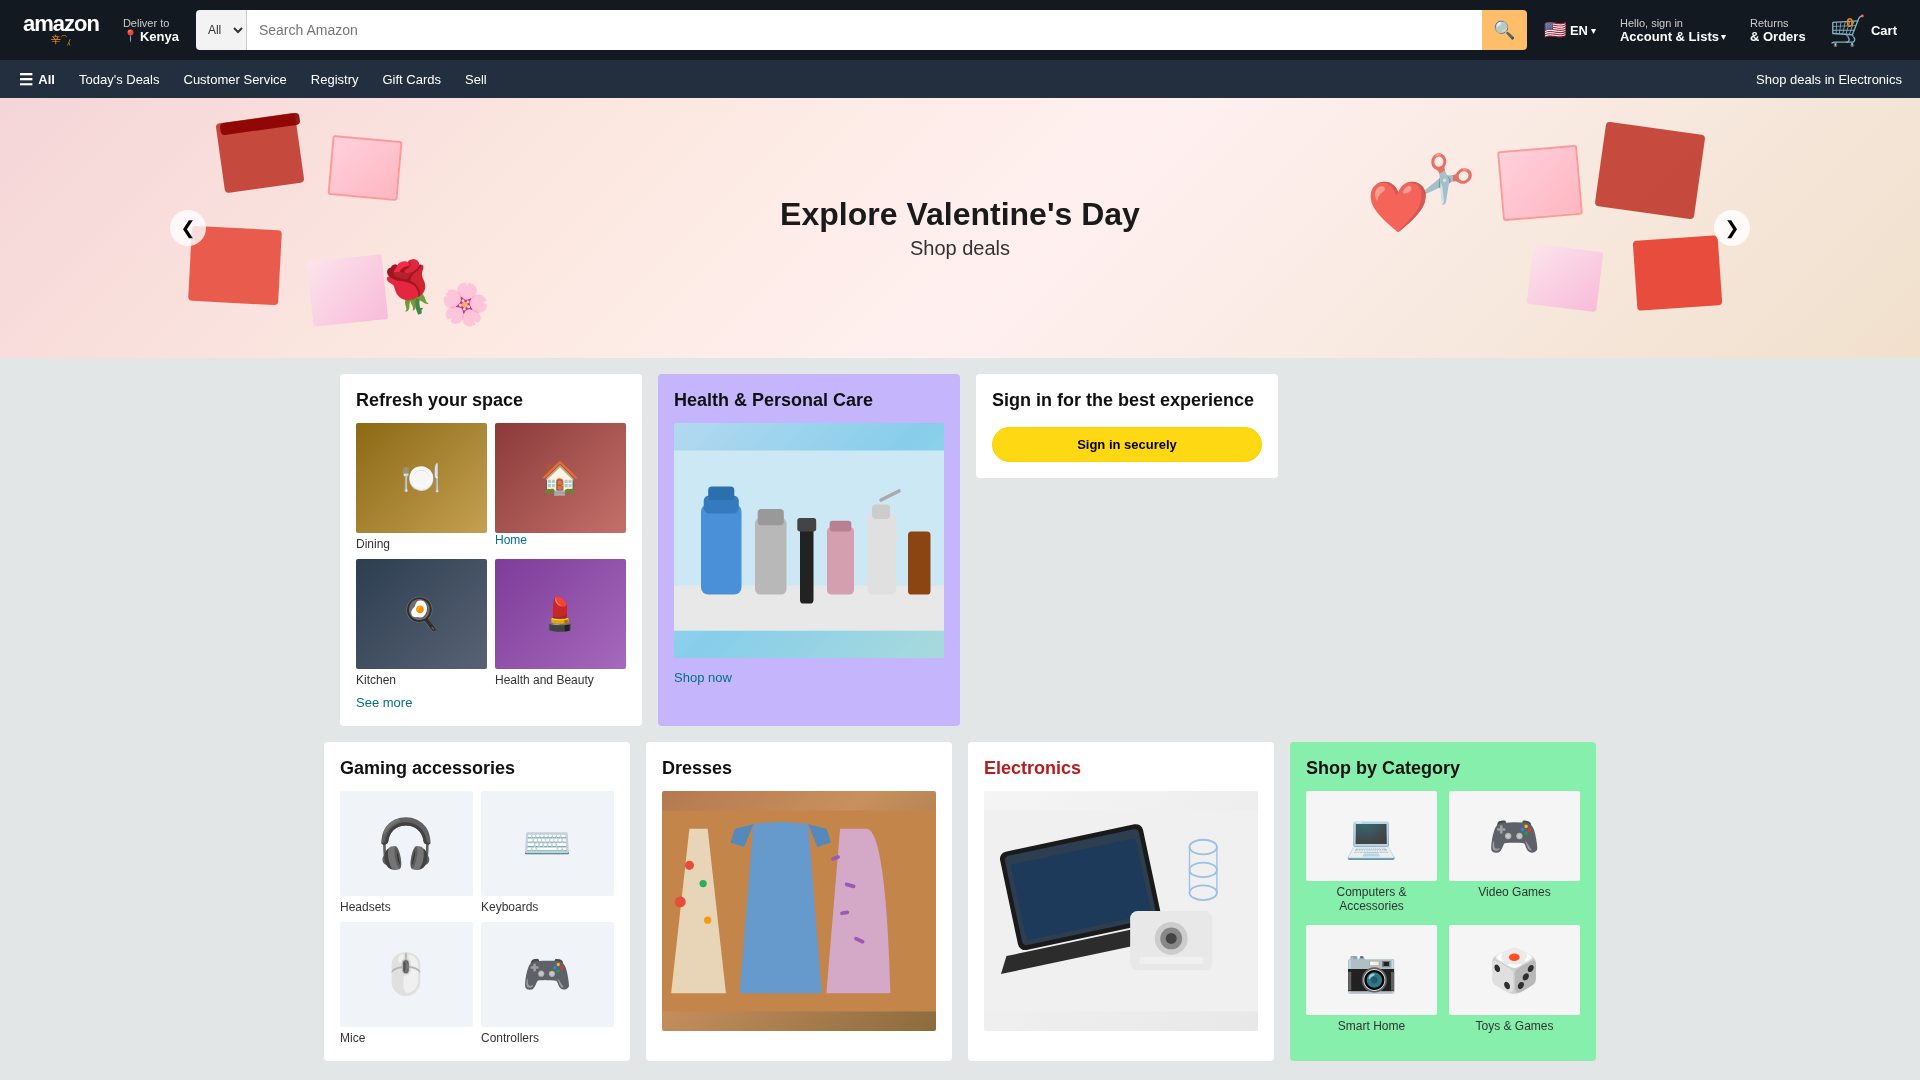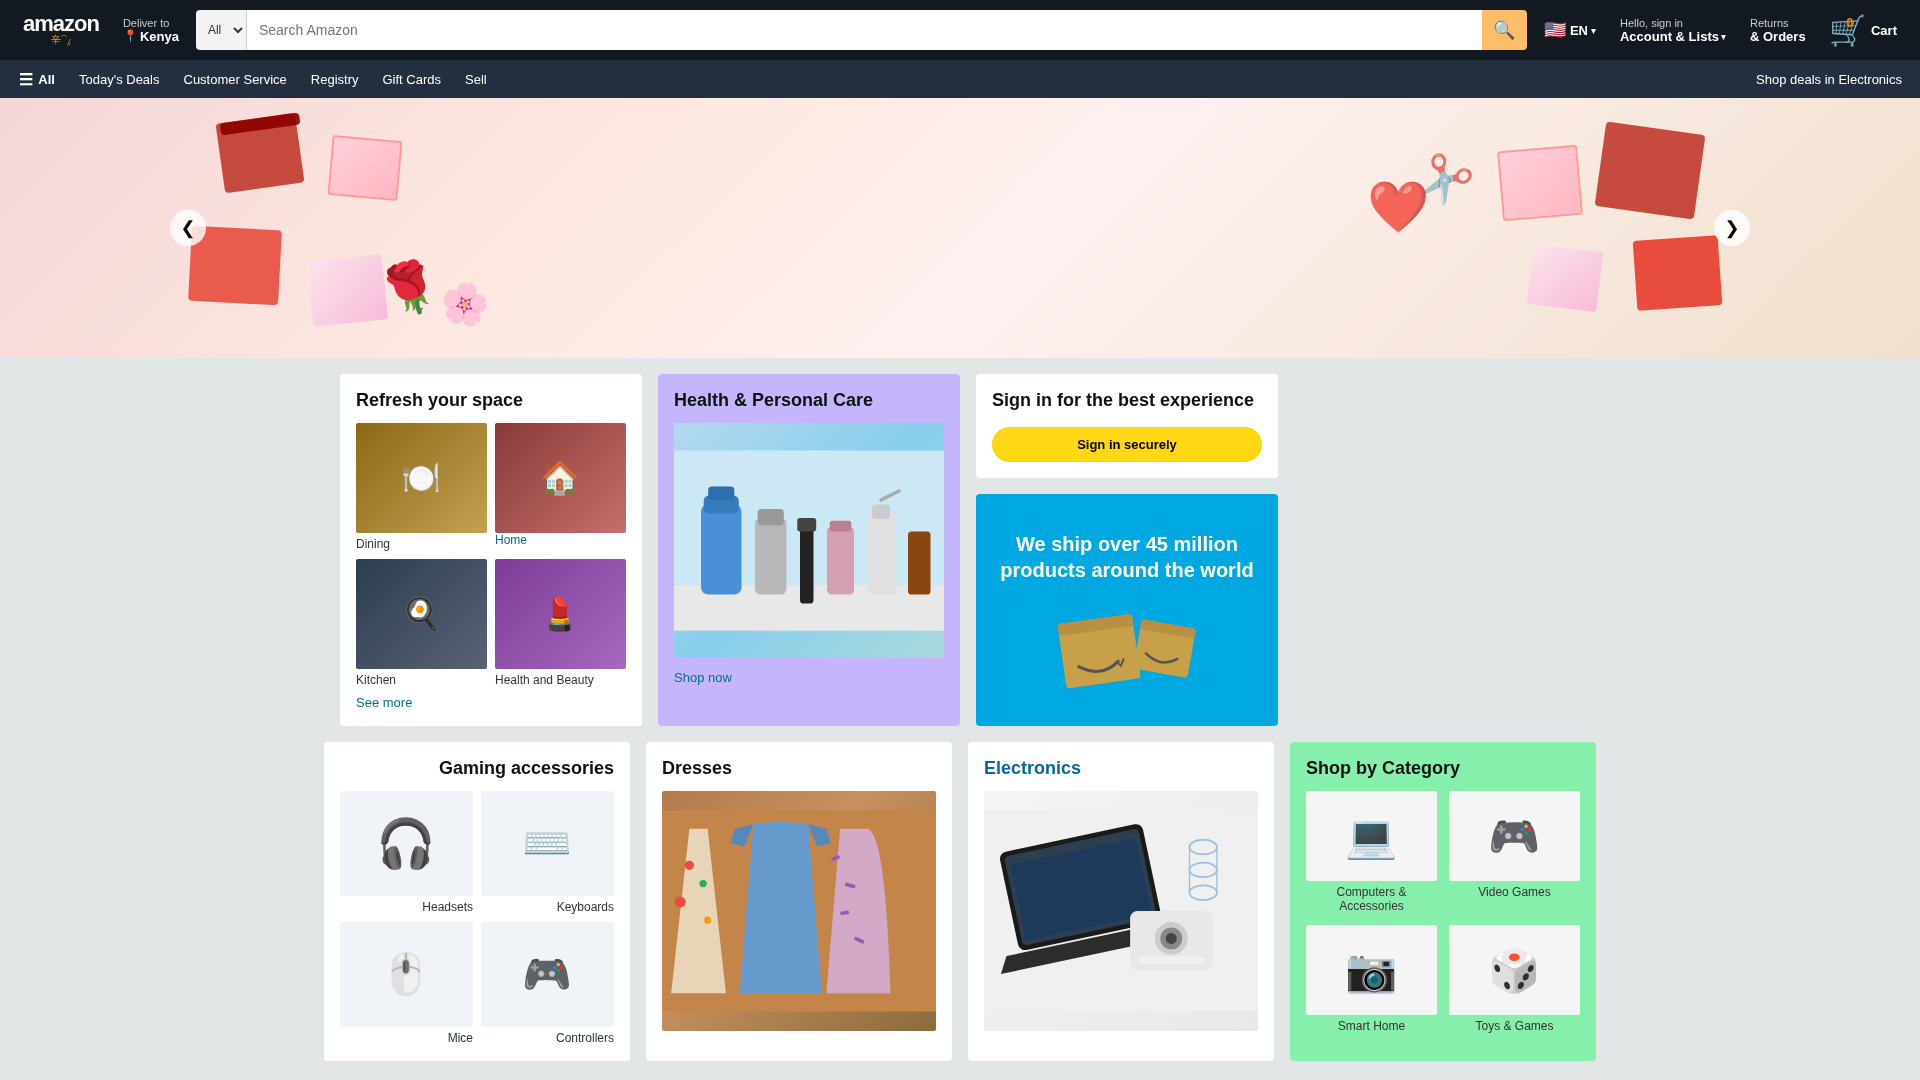--- a/index.html
+++ b/index.html
@@ -105,20 +105,24 @@
   <div style="position:absolute; bottom:30px; left:440px; font-size:40px; transform:rotate(10deg); opacity:0.8;">🌸</div>
 
   <div style="position:absolute; top:60px; right:450px; font-size:40px; transform:rotate(30deg); opacity:0.7;">✂️</div>
 
   <div style="position:absolute; top:80px; right:490px; font-size:50px; color:#ff3366; opacity:0.8;">❤️</div>
 
   <button style="position:absolute; left:170px; top:50%; transform:translateY(-50%); background:rgba(255,255,255,0.8); border:none; border-radius:50%; width:36px; height:36px; cursor:pointer; font-size:18px; display:flex; align-items:center; justify-content:center; z-index:5;">
     <span>❮</span>
   </button>
 
+  <div style="text-align:center; z-index:2; position:relative;">
+    <h1 style="font-size:32px; font-weight:bold; color:#1a1a1a;">Explore Valentine's Day</h1>
+    <p style="font-size:20px; color:#333; margin-top:4px;">Shop deals</p>
+  </div>
 
   <button style="position:absolute; right:170px; top:50%; transform:translateY(-50%); background:rgba(255,255,255,0.8); border:none; border-radius:50%; width:36px; height:36px; cursor:pointer; font-size:18px; display:flex; align-items:center; justify-content:center; z-index:5;">
     <span>❯</span>
   </button>
 </div>
 
 <div style="max-width:1296px; margin:0 auto; padding:0 12px;">
 
   <div style="display:grid; grid-template-columns:repeat(4,1fr); gap:16px; padding:16px 0 0 16px;">
 
@@ -189,49 +193,26 @@
 
     <div style="display:flex; flex-direction:column; gap:16px;">
 
       <div style="background:white; padding:16px; border-radius:4px;">
         <h2 style="font-size:18px; font-weight:bold; color:#0f1111; margin-bottom:16px;">Sign in for the best experience</h2>
         <button style="background:#ffd814; border:1px solid #fcd200; border-radius:20px; padding:9px 16px; font-size:13px; font-weight:bold; cursor:pointer; width:100%; text-align:center;">
           <span>Sign in securely</span>
         </button>
       </div>
 
-      <div style="background:#00a8e1; border-radius:4px; padding:24px 20px; color:white; display:flex; flex-direction:column; align-items:center; justify-content:center; text-align:center; flex:1; cursor:pointer; min-height:170px;">
-        <p style="font-size:20px; font-weight:bold; line-height:1.3;">We ship over 45 million products around the world</p>
-        <div style="display:flex; align-items:flex-end; gap:10px; margin-top:16px;">
-
-          <svg viewBox="0 0 160 90" width="160" height="90">
-
-            <g transform="rotate(-8, 50, 55)">
-              <rect x="15" y="20" width="75" height="65" rx="3" fill="#c8a04a"></rect>
-              <rect x="15" y="20" width="75" height="12" rx="3" fill="#b89040"></rect>
-
-              <path d="M30,65 Q52,80 70,65" stroke="#555" stroke-width="3" fill="none" stroke-linecap="round"></path>
-
-              <path d="M68,65 L72,70 L76,63" stroke="#555" stroke-width="2" fill="none"></path>
-            </g>
-
-            <g transform="rotate(10, 120, 50)">
-              <rect x="90" y="25" width="55" height="50" rx="3" fill="#c8a04a"></rect>
-              <rect x="90" y="25" width="55" height="10" rx="3" fill="#b89040"></rect>
-              <path d="M100,58 Q117,70 132,58" stroke="#555" stroke-width="2.5" fill="none" stroke-linecap="round"></path>
-            </g>
-          </svg>
-        </div>
-      </div>
     </div>
   </div>
 
   <div style="display:grid; grid-template-columns:repeat(4,1fr); gap:16px; padding:16px 0 16px 0;">
 
-    <div style="background:white; padding:16px; border-radius:4px;text-align:right;">
+    <div style="background:white; padding:16px; border-radius:4px;">
       <h2 style="font-size:18px; font-weight:bold; color:#0f1111; margin-bottom:12px;">Gaming accessories</h2>
       <div style="display:grid; grid-template-columns:1fr 1fr; gap:8px;">
         <div style="cursor:pointer;">
           <div style="width:100%; height:105px; background:#f0f4f8; border-radius:2px; display:flex; align-items:center; justify-content:center;">
             <span style="font-size:48px;">🎧</span>
           </div>
           <span style="font-size:12px; color:#333; margin-top:4px; display:block;">Headsets</span>
         </div>
         <div style="cursor:pointer;">
           <div style="width:100%; height:105px; background:#f0f4f8; border-radius:2px; display:flex; align-items:center; justify-content:center;">
@@ -274,21 +255,21 @@
           <path d="M195,20 L225,20 Q245,25 250,200 L180,200 Z" fill="#d4a8c7"></path>
           <rect x="185" y="50" width="10" height="4" rx="2" fill="#9b59b6" transform="rotate(-20,190,52)"></rect>
           <rect x="200" y="80" width="12" height="4" rx="2" fill="#9b59b6" transform="rotate(15,206,82)"></rect>
           <rect x="195" y="110" width="10" height="4" rx="2" fill="#9b59b6" transform="rotate(-10,200,112)"></rect>
           <rect x="210" y="140" width="12" height="4" rx="2" fill="#9b59b6" transform="rotate(25,216,142)"></rect>
         </svg>
       </div>
     </div>
 
     <div style="background:white; padding:16px; border-radius:4px;">
-      <h2 style="font-size:18px; font-weight:bold; color:#0369a1; margin-bottom:12px;">Electronics</h2>
+      <h2 style="font-size:18px; font-weight:bold; color:#b91c1c; margin-bottom:12px;">Electronics</h2>
       <div style="width:100%; height:240px; background:linear-gradient(135deg, #f5f5f5 0%, #e8e8e8 100%); border-radius:2px; display:flex; align-items:center; justify-content:center; overflow:hidden; position:relative;">
 
         <svg viewBox="0 0 300 220" width="100%" height="100%">
           <rect width="300" height="220" fill="#f0f0f0"></rect>
 
           <g transform="rotate(-12, 150, 100) translate(30, 20)">
 
             <rect x="0" y="0" width="160" height="110" rx="8" fill="#1a1a1a"></rect>
             <rect x="5" y="5" width="150" height="100" rx="5" fill="#2c3e50"></rect>
 

